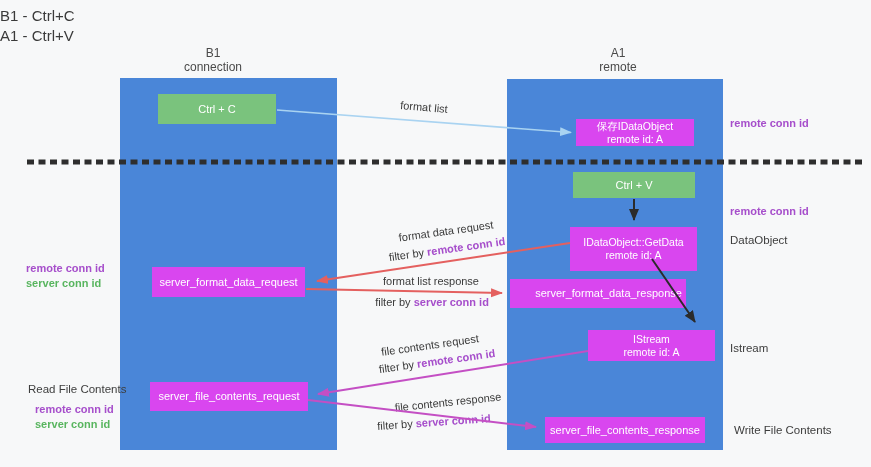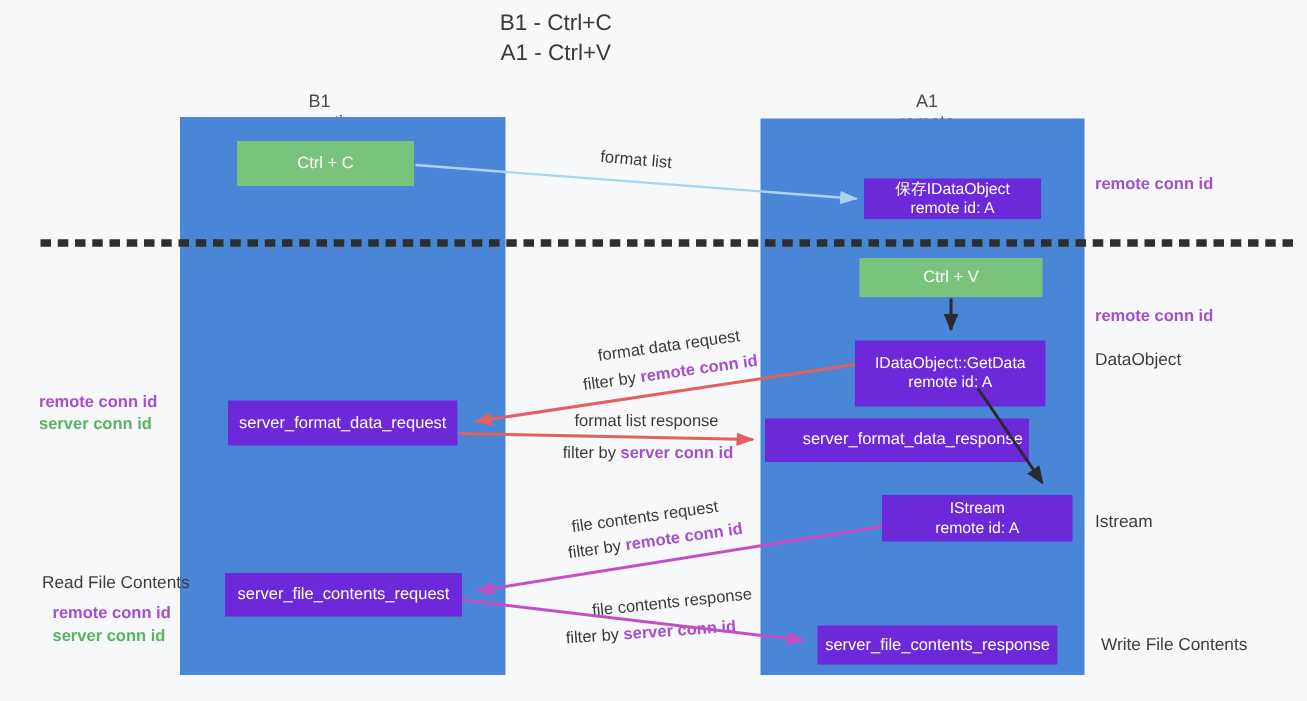--- a/index.html
+++ b/index.html
@@ -4,34 +4,34 @@
 <style>
   html,body{margin:0;padding:0;background:#f7f8f9;}
   #stage{
     position:relative;width:871px;height:467px;overflow:hidden;
     background:#f7f8f9;
     font-family:"Liberation Sans","DejaVu Sans",sans-serif;
     color:#3d3d3d;
   }
   .abs{position:absolute;}
   .title{
-    left:0;top:6px;width:741px;text-align:center;
+    left:0;top:6px;width:741px;
     font-size:15px;line-height:20px;color:#3a3a3a;
   }
   .lane-head{
-    text-align:center;font-size:12px;line-height:14px;color:#4a4a4a;margin-top:14px;
+    text-align:center;font-size:12px;line-height:14px;color:#4a4a4a;
   }
   .panel{background:#4a86d8;}
   .box{
     display:flex;align-items:center;justify-content:center;
     color:#fff;text-align:center;font-size:11px;line-height:13px;
     flex-direction:column;white-space:nowrap;
   }
   .green{background:#7ac37d;}
-  .orange{background:#6d28d9;text-align:center;}
+  .orange{background:#d946ef;text-align:center;}
   .flow-label{
     white-space:nowrap;font-size:11px;color:#3a3a3a;
     transform-origin:center center;
   }
   .purple{color:#a64ecb;font-weight:bold;}
   .greentx{color:#58b55f;font-weight:bold;}
   .side{font-size:11px;line-height:15px;white-space:nowrap;}
   .side.black{font-size:11.5px;color:#3d3d3d;font-weight:normal;}
   svg{position:absolute;left:0;top:0;}
 </style>

